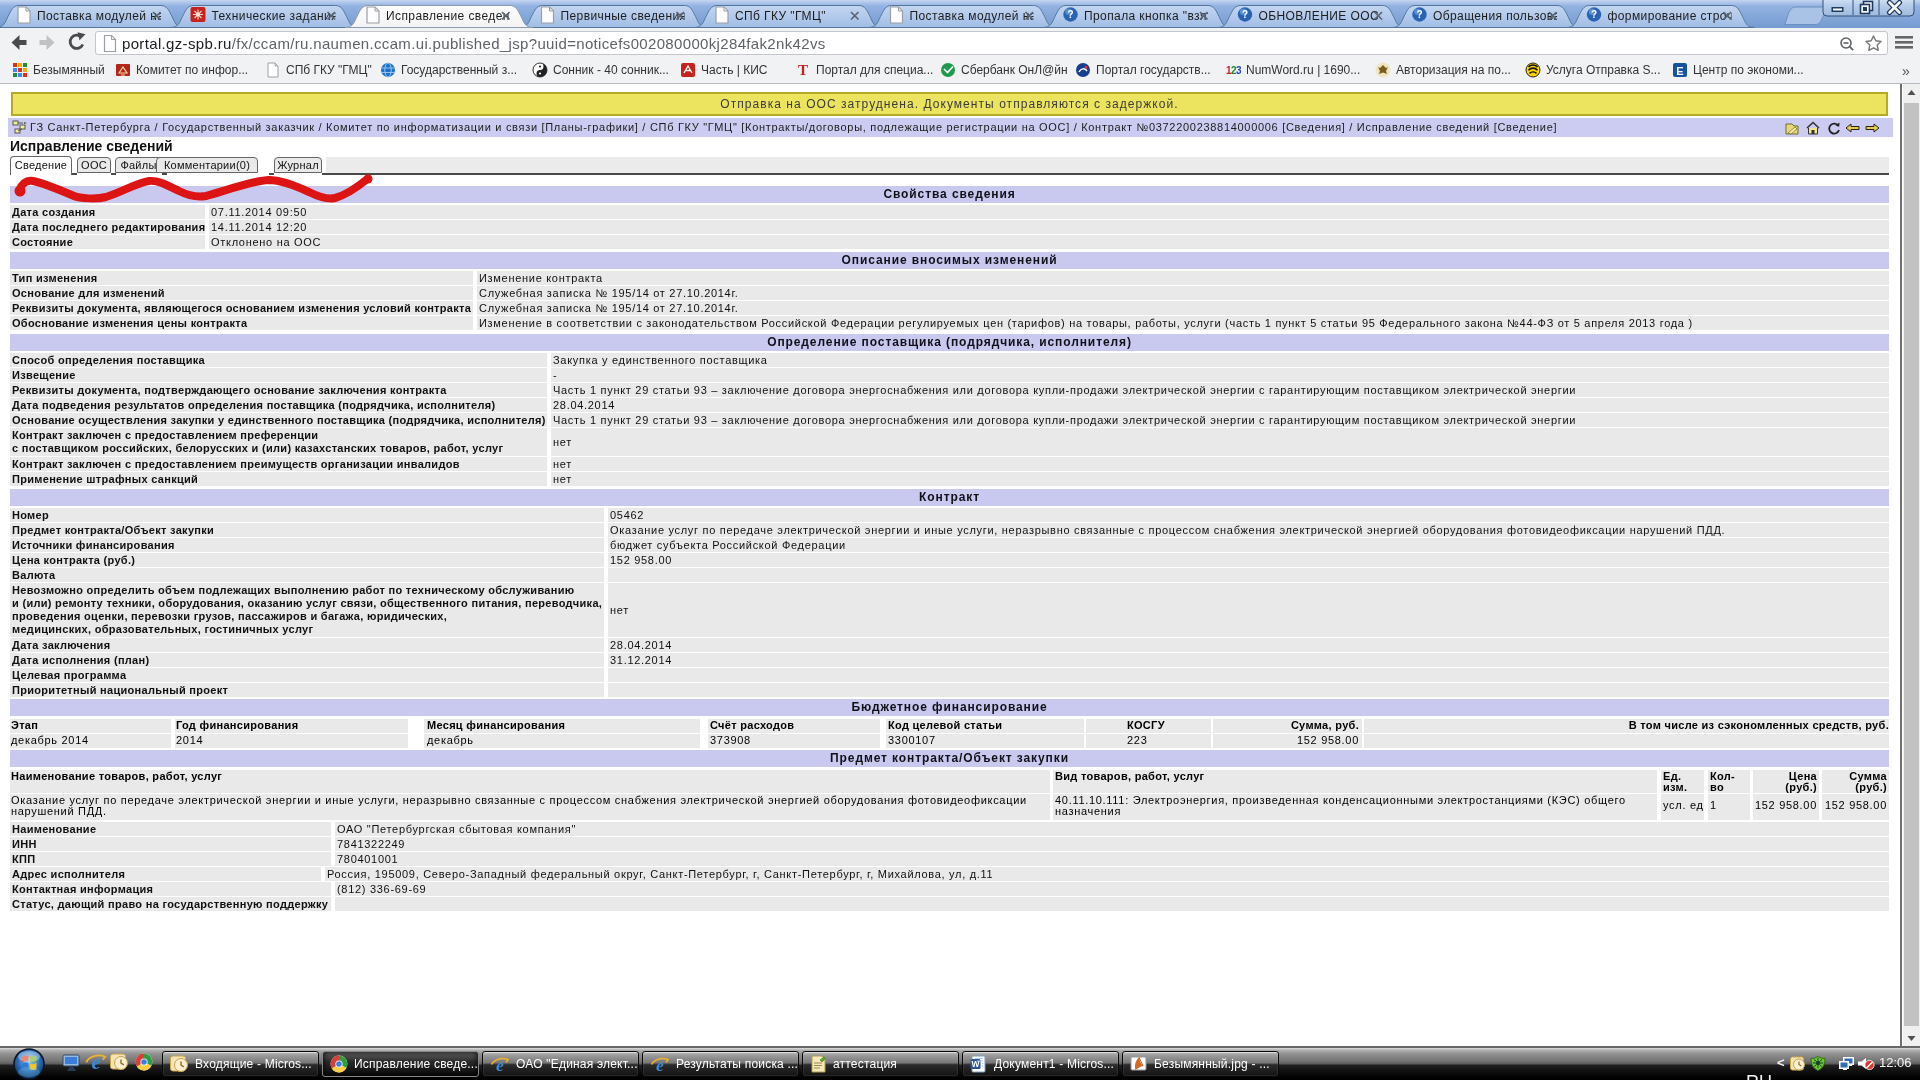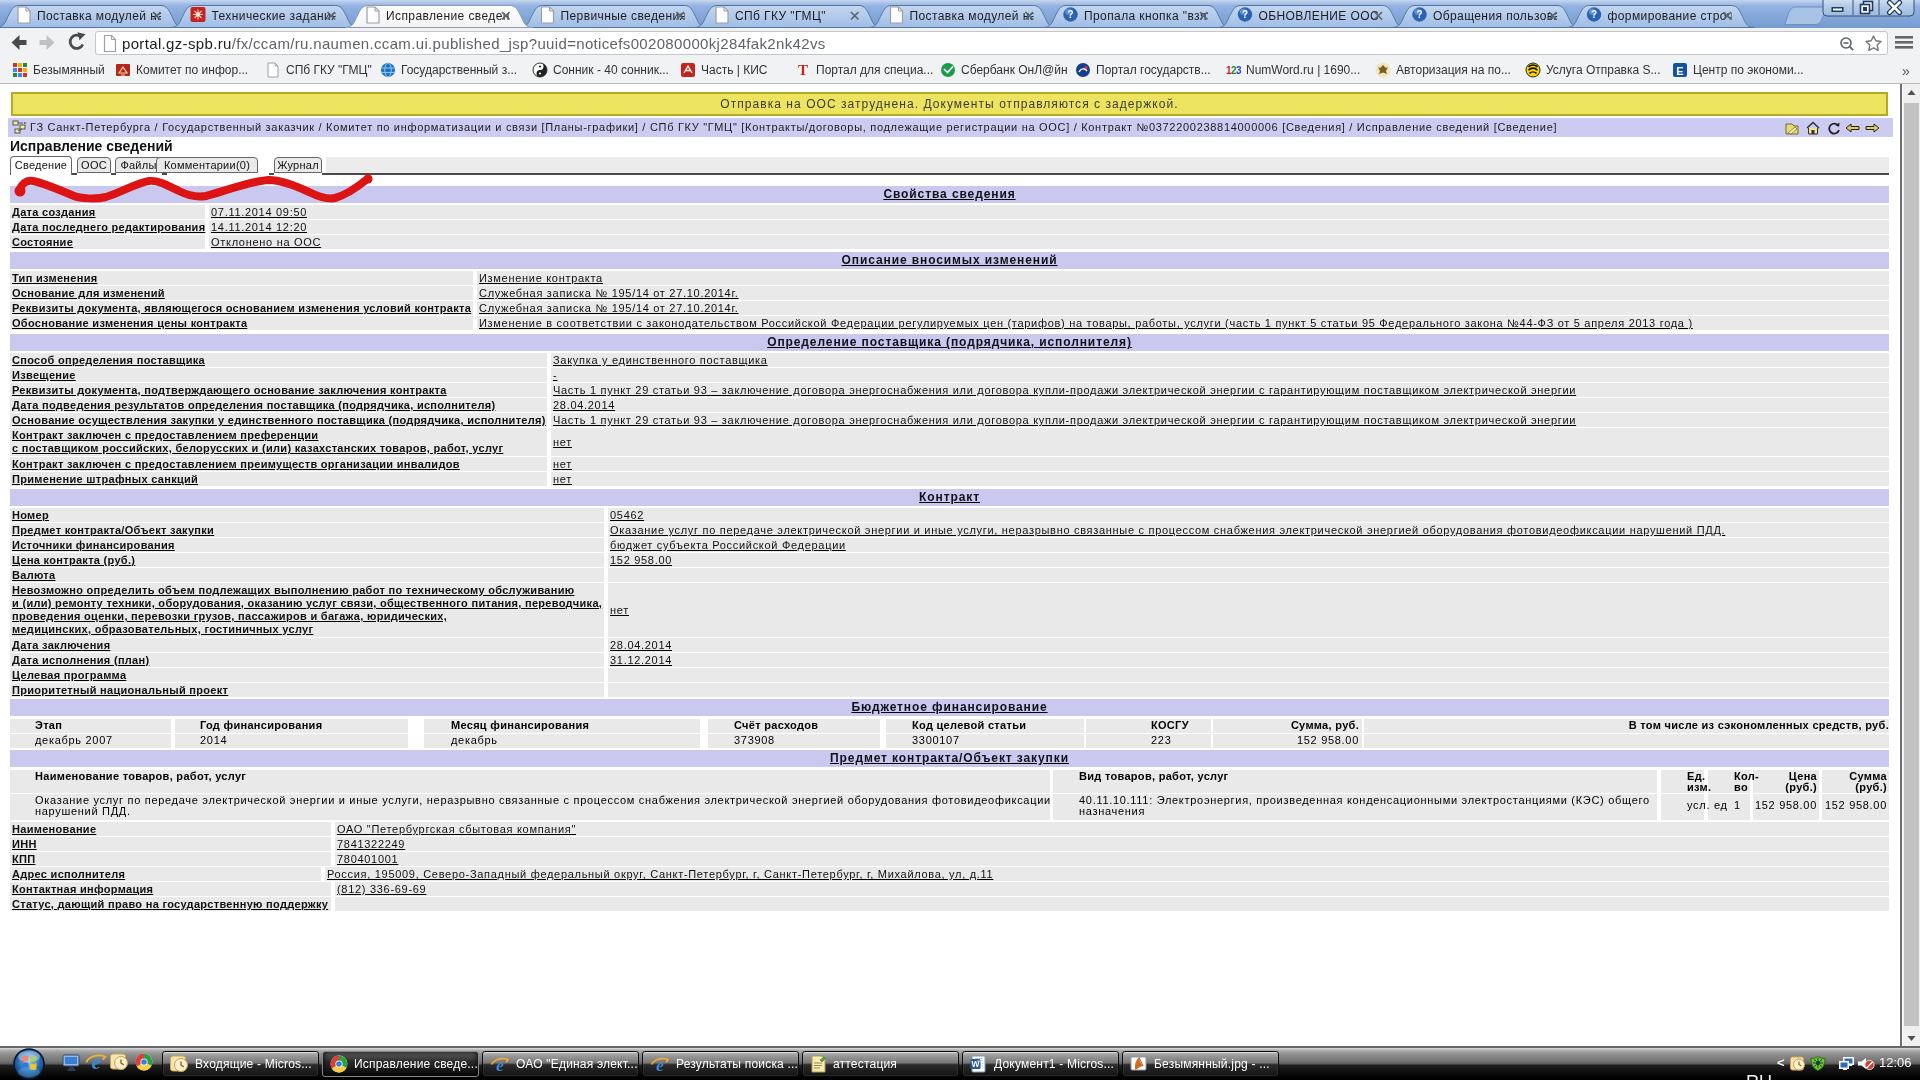--- a/index.html
+++ b/index.html
@@ -11,27 +11,27 @@
 .bmi { position:absolute; top:4px; height:18px; display:flex; align-items:center; font-size:12px; color:#333; white-space:nowrap; }
 .bmi svg { margin-right:5px; }
 #content { position:absolute; left:0; top:84px; width:1920px; height:962px; background:#fff; font-size:11px; }
 #yellow { position:absolute; left:11px; top:8px; width:1877px; height:24px; background:#ece45f; border:2px solid #b3ab25; color:#3c3c3c; text-align:center; font-size:12px; letter-spacing:1.05px; line-height:20px; }
 #crumb { position:absolute; left:8px; top:34px; width:1885px; height:19px; background:#ccccf2; font-size:11px; letter-spacing:0.7px; color:#1c1c1c; line-height:19px; }
 #crumb .t { position:absolute; left:22px; top:0; white-space:nowrap; }
 #title { position:absolute; left:10px; top:54px; font-size:14px; font-weight:bold; color:#111; }
 #ptabs { position:absolute; left:10px; top:72px; width:1879px; height:19px; }
 .ptab { position:absolute; top:1px; height:16px; border:1px solid #666; border-radius:4px 4px 0 0; background:#e9e9e9; text-align:center; font-size:11px; letter-spacing:0.25px; line-height:14px; color:#111; }
 .ptab.act { top:0; height:19px; background:#fff; border-bottom:none; z-index:3; line-height:16px; }
-#secs { position:absolute; left:10px; top:102px; width:1879px;text-decoration:underline; }
+#secs { position:absolute; left:10px; top:102px; width:1879px; }
 .sech { height:17px; background:#c9c9f0; text-align:center; font-weight:bold; font-size:12px; letter-spacing:0.9px; line-height:17px; color:#101018; margin-bottom:2px; }
 .row { display:flex; margin-bottom:1px; }
 .lb { background:#e9e9e9; font-weight:bold; letter-spacing:0.3px; padding:1px 0 0 2px; line-height:13px; color:#101010; flex:none; white-space:nowrap; overflow:visible; }
 .vl { background:#e9e9e9; flex:1; margin-left:4px; padding:1px 0 0 2px; line-height:13px; letter-spacing:0.7px; color:#101010; display:flex; flex-direction:column; justify-content:center; }
 #secs .b { font-weight:bold; letter-spacing:0.3px; }
-#secs span { letter-spacing:0.7px; line-height:11px;padding-left:24px; }
+#secs span { letter-spacing:0.7px; line-height:11px; }
 #secs .tr { text-align:right; }
 #framline { position:absolute; left:1900px; top:0; width:2px; height:962px; background:#6f6f6f; }
 #scroll { position:absolute; left:1903px; top:0; width:17px; height:962px; background:#f0f0f0; }
 #taskbar { position:absolute; left:0; top:1048px; width:1920px; height:32px; background:linear-gradient(180deg,#e0e0e0 0px,#b2b2b2 2px,#909090 6px,#747474 13px,#5c5c5c 16px,#222222 17px,#101010 23px,#000 30px); }
 .tbtn { position:absolute; top:3px; width:157px; height:26px; border:1px solid #080808; border-radius:3px; background:linear-gradient(180deg,#bdbdbd 0%,#9a9a9a 15%,#787878 45%,#2c2c2c 53%,#1d1d1d 80%,#141414 100%); box-shadow:inset 0 1px 0 rgba(255,255,255,0.5), inset 0 0 0 1px rgba(255,255,255,0.08); display:flex; align-items:center; color:#fff; font-size:12px; letter-spacing:0.2px; }
 .tbtn svg { margin:0 6px 0 7px; flex:none; }
 .tbtn span { white-space:nowrap; overflow:hidden; }
 .tbtn.act { background:linear-gradient(180deg,#6a6a6a 0%,#2a2a2a 40%,#0a0a0a 100%); border-color:#888; box-shadow:inset 0 0 6px #000; }
 #botline { position:absolute; left:0; top:1046px; width:1920px; height:2px; background:#686868; }
 </style></head>
@@ -497,21 +497,21 @@
         <span style="position:absolute;right:0px;top:1px;white-space:nowrap" class="b ">В том числе из сэкономленных средств, руб.</span>
 </div>
 <div style="position:relative;height:14px;background:#e9e9e9">
   <i style="position:absolute;top:0;bottom:0;background:#fff;left:161px;width:4px"></i>
         <i style="position:absolute;top:0;bottom:0;background:#fff;left:398px;width:16px"></i>
         <i style="position:absolute;top:0;bottom:0;background:#fff;left:690px;width:8px"></i>
         <i style="position:absolute;top:0;bottom:0;background:#fff;left:870px;width:6px"></i>
         <i style="position:absolute;top:0;bottom:0;background:#fff;left:1074px;width:2px"></i>
         <i style="position:absolute;top:0;bottom:0;background:#fff;left:1201px;width:2px"></i>
         <i style="position:absolute;top:0;bottom:0;background:#fff;left:1352px;width:2px"></i>
-  <span style="position:absolute;left:1px;top:1px;white-space:nowrap">декабрь 2007</span>
+  <span style="position:absolute;left:1px;top:1px;white-space:nowrap">декабрь 2014</span>
         <span style="position:absolute;left:166px;top:1px;white-space:nowrap">2014</span>
         <span style="position:absolute;left:417px;top:1px;white-space:nowrap">декабрь</span>
         <span style="position:absolute;left:700px;top:1px;white-space:nowrap">373908</span>
         <span style="position:absolute;left:878px;top:1px;white-space:nowrap">3300107</span>
         <span style="position:absolute;left:1117px;top:1px;white-space:nowrap">223</span>
         <span style="position:absolute;right:530px;top:1px;white-space:nowrap">152 958.00</span>
 </div>
 <div style="height:2px"></div>
 
 <div class="sech">Предмет контракта/Объект закупки</div>

